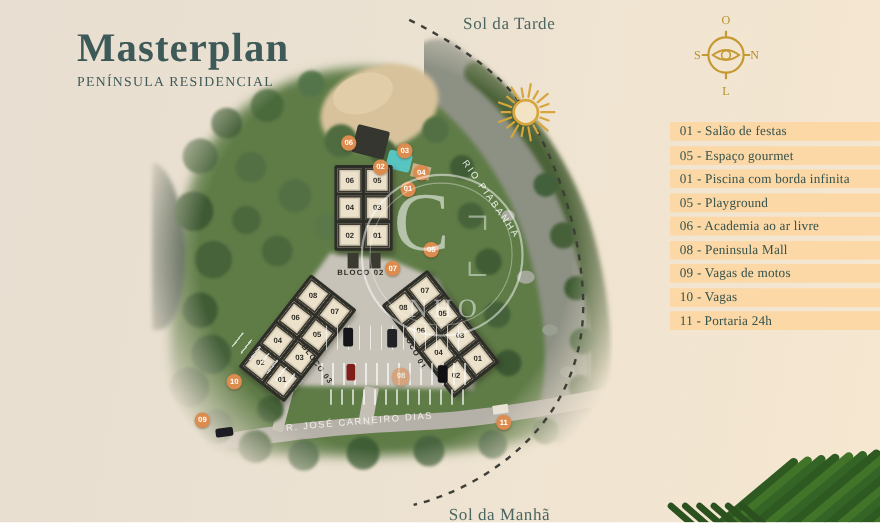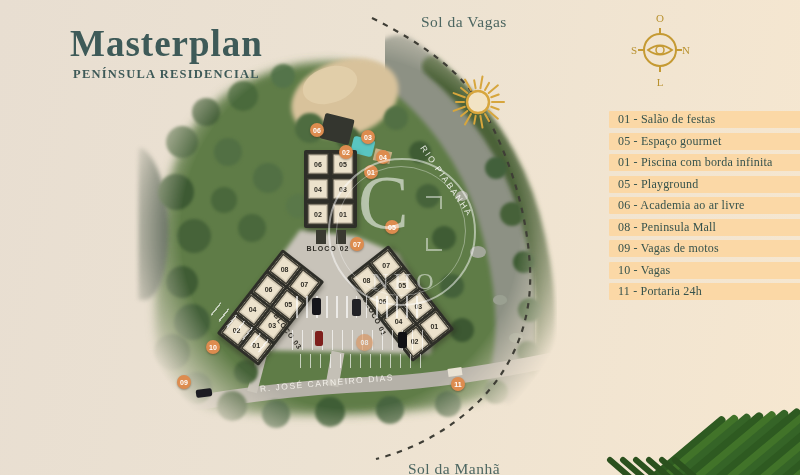--- a/index.html
+++ b/index.html
@@ -7,21 +7,21 @@
     background:linear-gradient(100deg,#e8ded1 0%,#ece2d2 45%,#f6e7d0 100%);
     font-family:"Liberation Serif",serif;}
   
   .terrain{position:absolute;left:0;top:0;z-index:1;
     -webkit-mask-image:radial-gradient(ellipse 235px 245px at 350px 232px,#000 72%,transparent 99%);
     mask-image:radial-gradient(ellipse 235px 245px at 350px 232px,#000 72%,transparent 99%);}
   .trees{filter:blur(1.5px);}
   
   .title{position:absolute;left:70px;top:22px;z-index:6;color:#3e5a58;}
   .title h1{margin:0;font-size:37px;font-weight:700;letter-spacing:1px;}
-  .title .sub{margin-top:2px;font-size:12.5px;font-weight:700;letter-spacing:1.2px;text-align:center;}
+  .title .sub{margin-top:2px;font-size:12.5px;font-weight:400;letter-spacing:1.2px;}
   .sun-label{position:absolute;z-index:6;color:#4c6661;font-size:15.5px;letter-spacing:.5px;}
   #sol-tarde{left:421px;top:13px;}
   #sol-manha{left:408px;top:460px;}
   
   .legend{position:absolute;left:593px;top:95px;width:207px;z-index:6;list-style:none;margin:16px;padding:0;}
   .legend li{height:17px;line-height:17px;margin-bottom:4.5px;padding-left:9px;
     background:#fbd8a6;color:#35524c;font-size:12px;letter-spacing:.2px;border-radius:1px;}
   
   .compass{position:absolute;left:628px;top:8px;z-index:6;}
   .overlay-svg{position:absolute;left:0;top:0;z-index:2;pointer-events:none;}
@@ -166,21 +166,21 @@
           <line x1="488.7" y1="93.0" x2="497.9" y2="85.3"></line>
           <line x1="491.2" y1="97.2" x2="498.7" y2="94.5"></line>
         </g>
     </g>
   </svg>
 
   <div class="title">
     <h1>Masterplan</h1>
     <div class="sub">PENÍNSULA RESIDENCIAL</div>
   </div>
-  <div class="sun-label" id="sol-tarde">Sol da Vagas</div>
+  <div class="sun-label" id="sol-tarde">Sol da Tarde</div>
   <div class="sun-label" id="sol-manha">Sol da Manhã</div>
 
   <svg class="compass" width="64" height="82" viewBox="0 0 64 82">
     <circle cx="32" cy="42" r="16" stroke="#c59a33" stroke-width="2" fill="none"></circle>
     <line x1="32" y1="26" x2="32" y2="20" stroke="#c59a33" stroke-width="2"></line>
     <line x1="32" y1="58" x2="32" y2="64" stroke="#c59a33" stroke-width="2"></line>
     <line x1="16" y1="42" x2="10" y2="42" stroke="#c59a33" stroke-width="2"></line>
     <line x1="48" y1="42" x2="54" y2="42" stroke="#c59a33" stroke-width="2"></line>
     <path d="M 20 42 Q 32 33 44 42 Q 32 51 20 42 Z" stroke="#c59a33" stroke-width="1.8" fill="none"></path>
     <circle cx="32" cy="42" r="4" stroke="#c59a33" stroke-width="1.5" fill="none"></circle>

